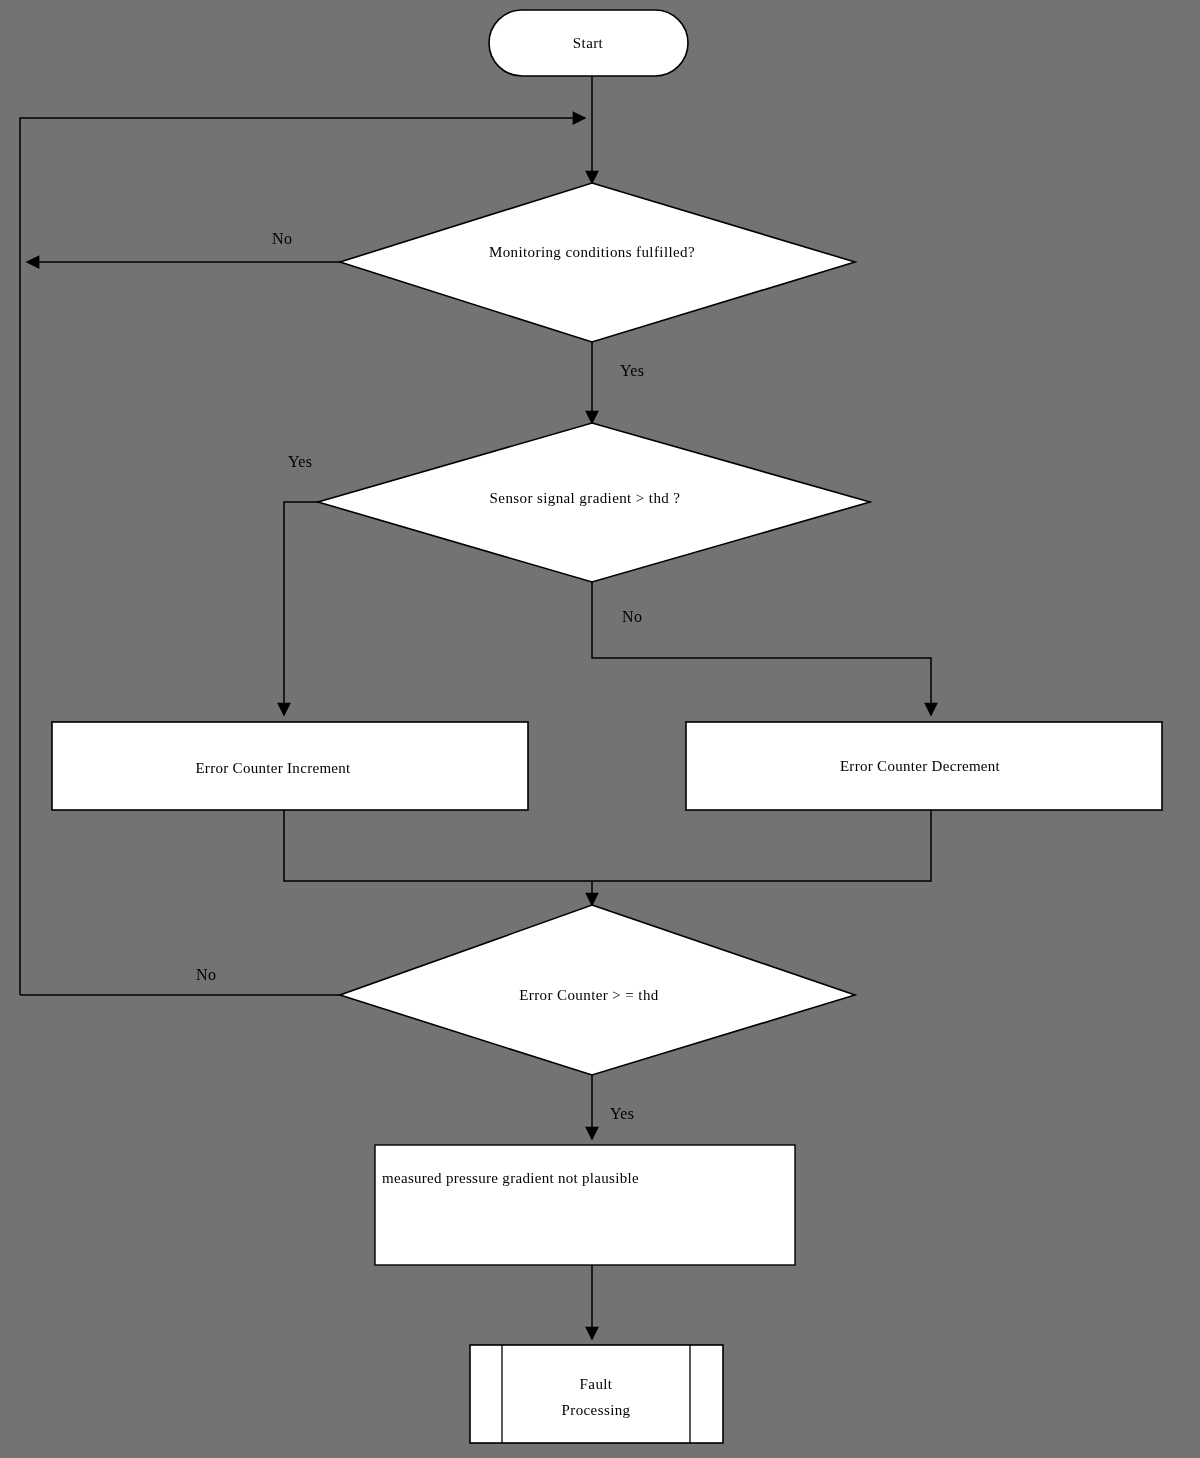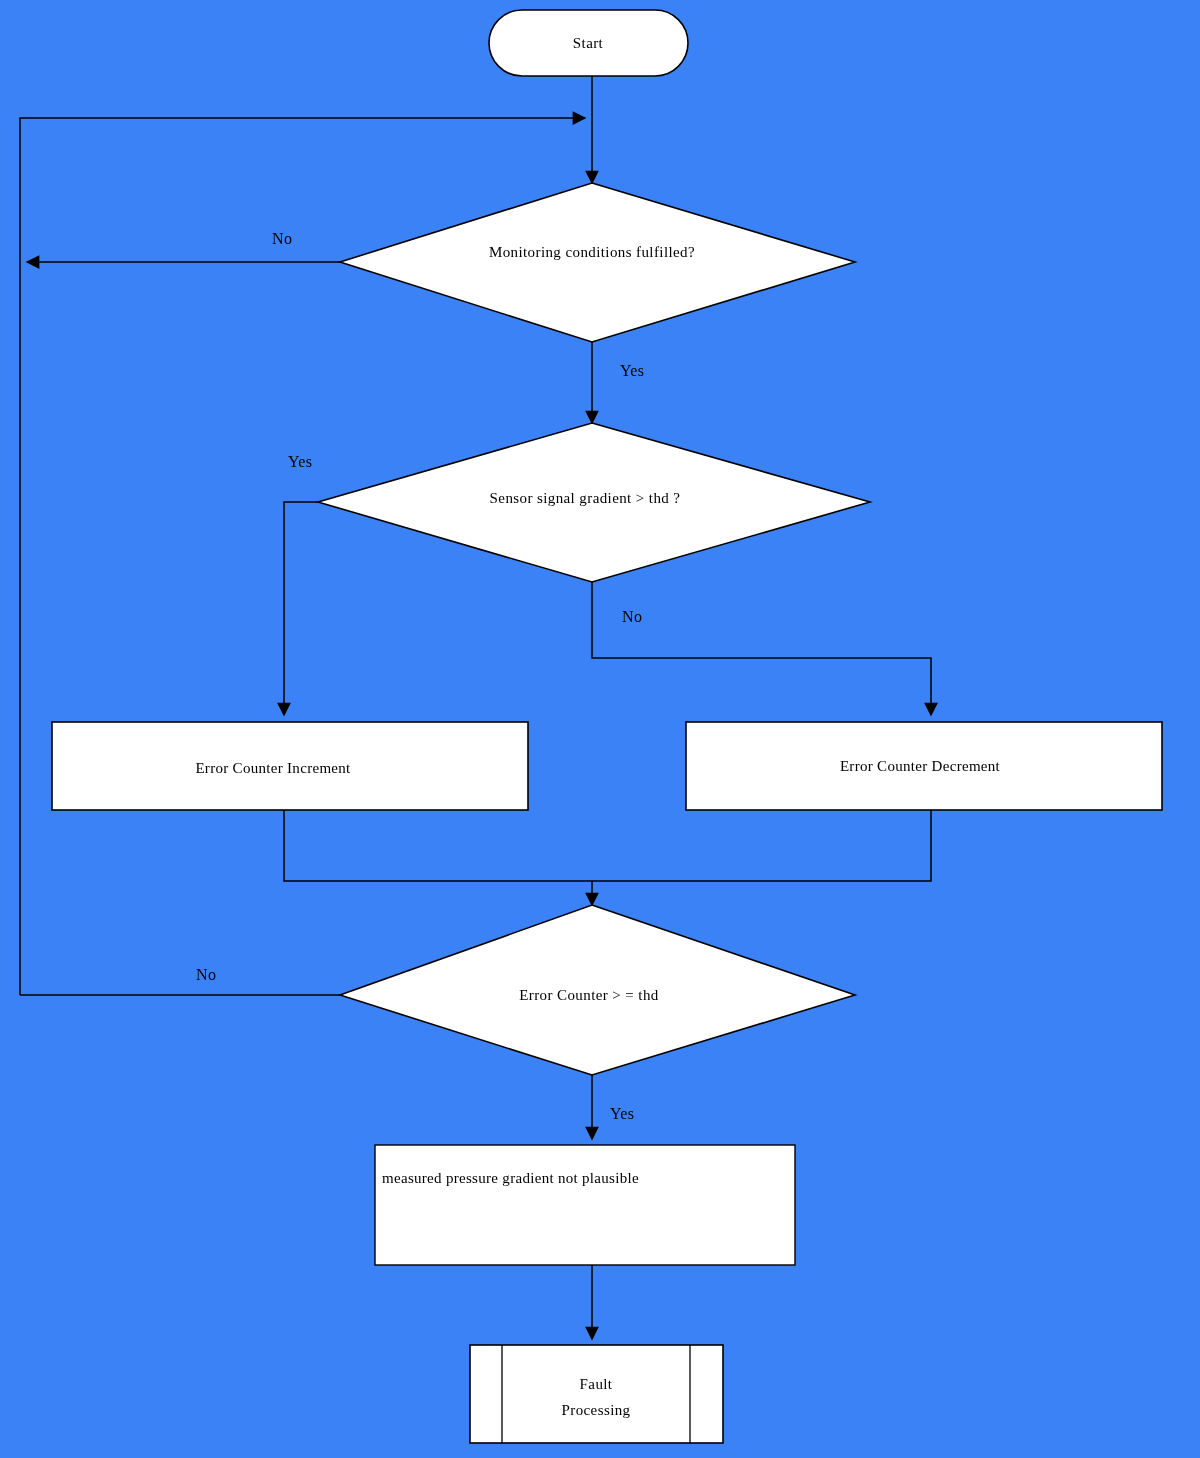--- a/index.html
+++ b/index.html
@@ -5,21 +5,21 @@
 <style>
   html, body {
     margin: 0;
     padding: 0;
     background: #ffffff;
   }
   #stage {
     position: relative;
     width: 1200px;
     height: 1458px;
-    background: #3b82f6;
+    background: #737373;
     font-family: "Liberation Serif", "DejaVu Serif", serif;
     overflow: hidden;
   }
   #flow-svg {
     position: absolute;
     left: 0;
     top: 0;
     width: 1200px;
     height: 1458px;
   }

